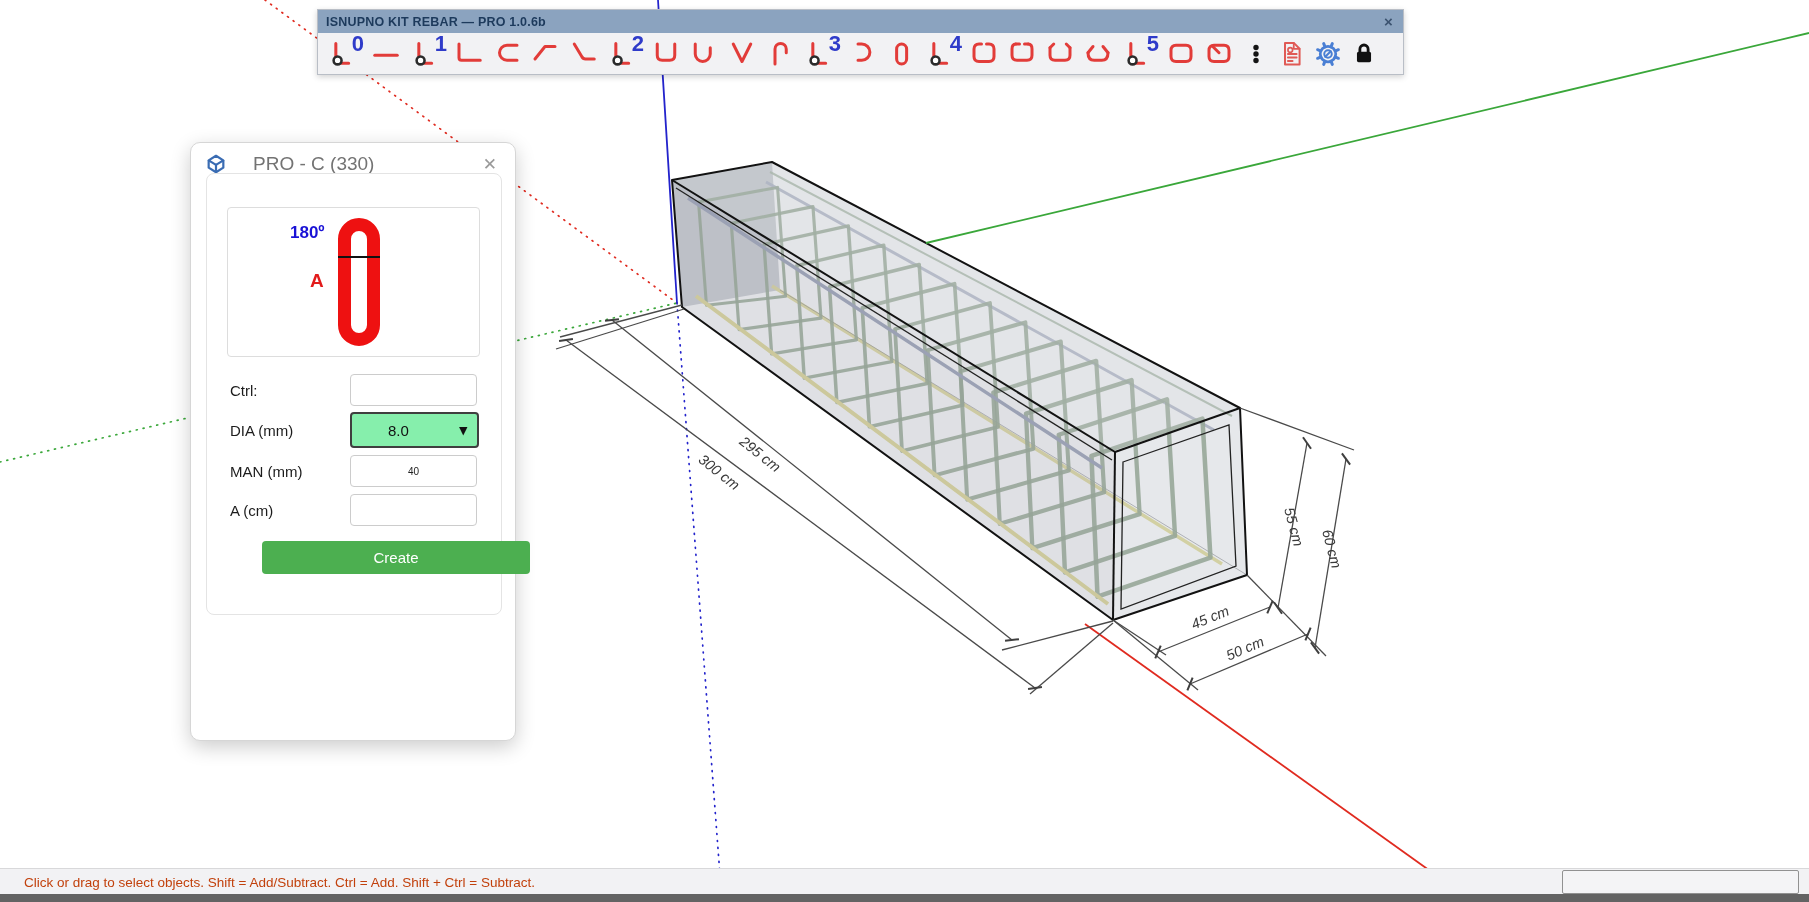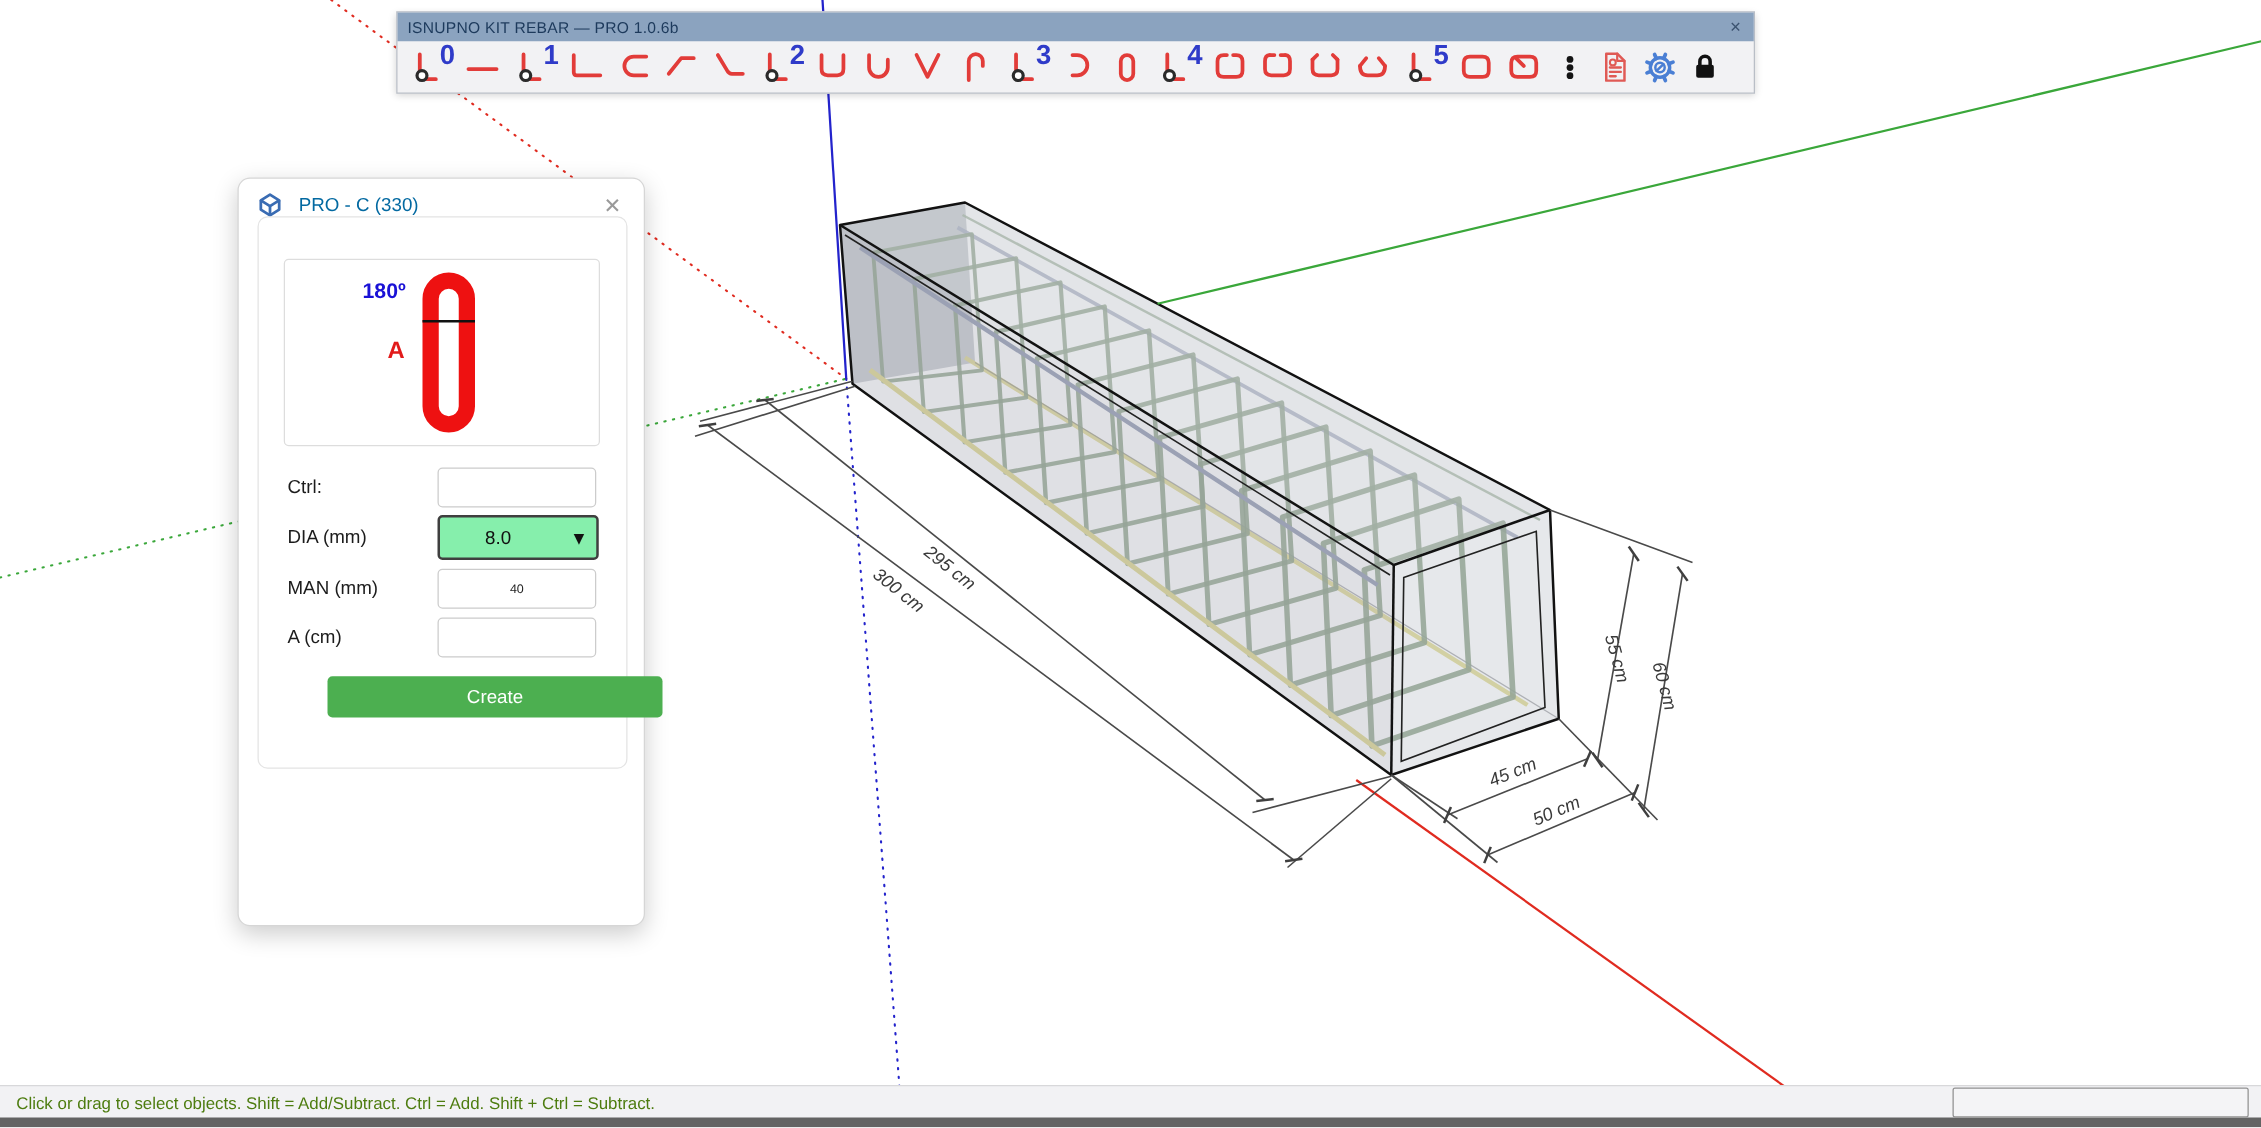--- a/index.html
+++ b/index.html
@@ -3,35 +3,35 @@
 <meta charset="utf-8">
 <style>
   html,body{margin:0;padding:0;background:#fff;font-family:"Liberation Sans",sans-serif;}
   #stage{position:relative;width:1809px;height:902px;overflow:hidden;background:#ffffff;}
   
   #scene{position:absolute;left:0;top:0;z-index:1;}
   
   #rebar-toolbar{position:absolute;left:317px;top:9px;width:1085px;z-index:20;
     border:1px solid #b9bec6;box-shadow:0 2px 6px rgba(0,0,0,.18);background:#f2f2f4;}
   #rebar-toolbar .titlebar{height:23px;background:#8ba3bf;display:flex;align-items:center;
-    padding:0 8px;color:#1d3a5c;font-weight:normal;font-size:12.5px;letter-spacing:.2px;}
+    padding:0 8px;color:#1d3a5c;font-weight:bold;font-size:12.5px;letter-spacing:.2px;}
   #rebar-toolbar .titlebar .spacer{flex:1;}
   #rebar-toolbar .titlebar .close{color:#3c5370;font-size:15px;line-height:15px;cursor:default;padding:0 2px;}
   #iconrow{display:flex;align-items:center;height:41px;padding:0 4px;gap:1px;}
   .tool{position:relative;height:38px;display:flex;align-items:center;justify-content:center;flex:0 0 auto;}
   .tool.shape{width:37px;}
   .tool.anchor{width:44px;}
   .tool.util{width:35px;}
   .tool svg{display:block;}
   .tool .num{position:absolute;right:2px;top:-3px;font-size:22px;font-weight:bold;color:#2f3bc9;line-height:24px;}
   
   #shape-dialog{position:absolute;left:190px;top:142px;width:324px;height:597px;z-index:30;
     background:#fff;border:1px solid #d6d6d6;border-radius:10px;box-shadow:0 6px 20px rgba(0,0,0,.20);}
   #shape-dialog .dhead{height:42px;display:flex;align-items:center;padding:0 14px;}
-  #shape-dialog .dtitle{color:#0369a1;font-size:15px;margin-left:12px;}
+  #shape-dialog .dtitle{color:#737373;font-size:19px;margin-left:26px;}
   #shape-dialog .dhead .spacer{flex:1;}
   #shape-dialog .dclose{color:#9a9a9a;font-size:17px;padding:2px 4px;cursor:default;}
   .dcard{position:absolute;left:15px;top:30px;width:294px;height:440px;border:1px solid #e4e4e4;
     border-radius:8px;background:#fff;}
   .shapebox{position:absolute;left:20px;top:33px;width:251px;height:148px;border:1px solid #ddd;
     border-radius:4px;background:#fff;}
   .angle-label{position:absolute;left:62px;top:15px;color:#1a12d6;font-weight:bold;font-size:17px;}
   .dim-a-label{position:absolute;left:82px;top:62px;color:#e21b1b;font-weight:bold;font-size:19px;}
   .capsule{position:absolute;left:110px;top:10px;width:42px;height:128px;border:13px solid #ee1111;
     border-radius:999px;box-sizing:border-box;}
@@ -43,21 +43,21 @@
     font-family:"Liberation Sans",sans-serif;outline:none;background:#fff;}
   .fselect{position:absolute;left:143px;top:0;width:129px;height:36px;box-sizing:border-box;
     border:2px solid #3f3f3f;border-radius:4px;background:#86efac;display:flex;align-items:center;}
   .fselect .selval{font-size:15px;color:#111;padding-left:36px;flex:1;}
   .fselect .caret{font-size:15px;color:#111;padding-right:10px;font-weight:bold;}
   .create-btn{position:absolute;left:13px;top:367px;width:268px;height:33px;background:#4caf50;
     border:none;border-radius:4px;color:#fff;font-size:15px;font-family:"Liberation Sans",sans-serif;cursor:default;margin-left:42px;}
   
   #statusbar{position:absolute;left:0;top:868px;width:1809px;height:26px;background:#f2f2f4;
     border-top:1px solid #d8d8da;z-index:40;display:flex;align-items:center;}
-  #statusbar .msg{font-size:13.5px;color:#4d7c0f;padding-left:13px;}
+  #statusbar .msg{font-size:13.5px;color:#c2410c;padding-left:24px;}
   #bottom-strip{position:absolute;left:0;top:894px;width:1809px;height:8px;background:#636363;z-index:41;}
   #measure-box{position:absolute;left:1562px;top:870px;width:237px;height:24px;background:#f4f4f6;
     border:1px solid #919191;border-radius:2px;z-index:42;font-size:13px;color:#333;
     font-family:"Liberation Sans",sans-serif;padding:0 6px;box-sizing:border-box;outline:none;}
 </style>
 </head>
 <body>
 
 <div id="stage">
 

